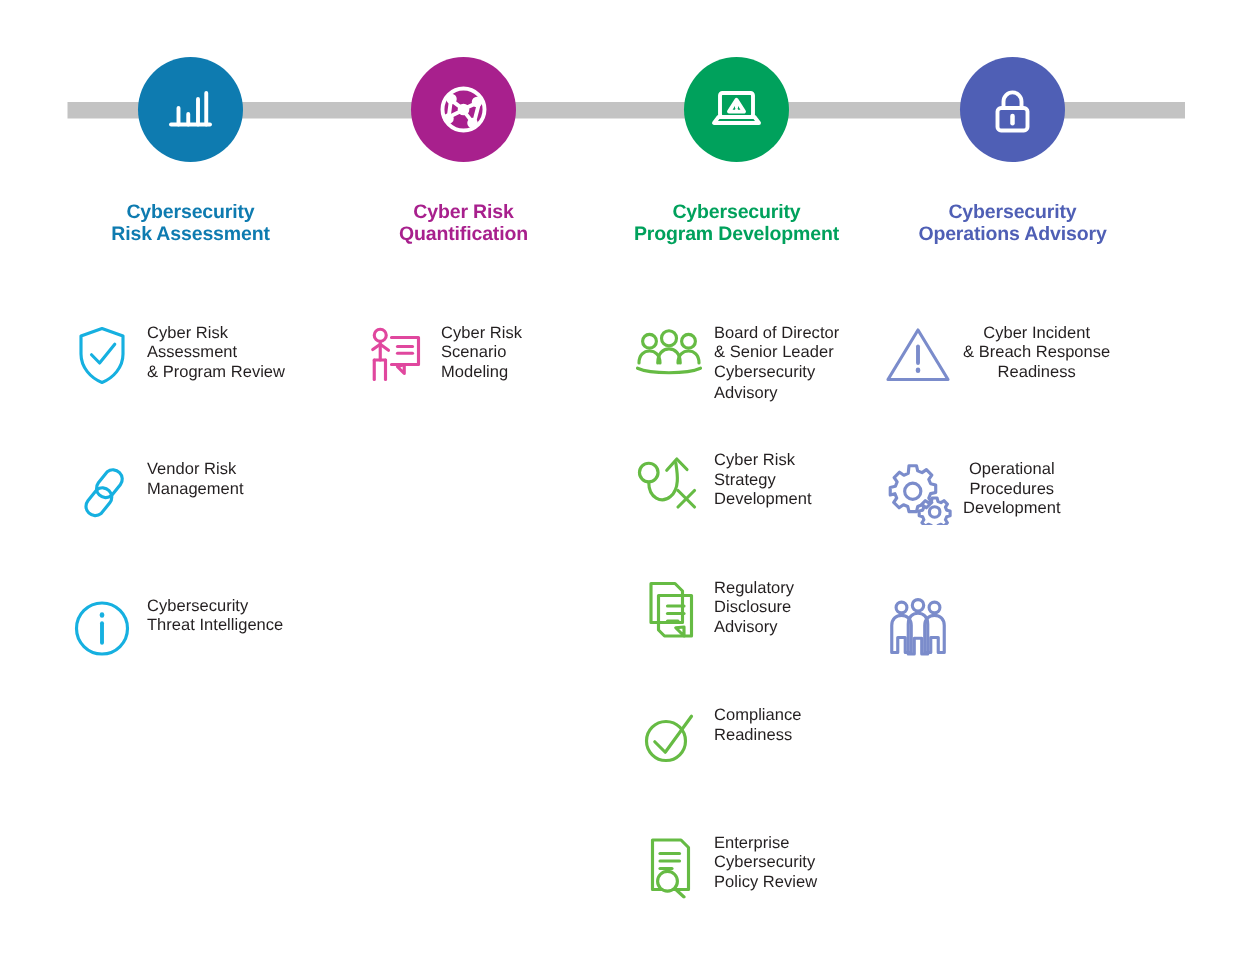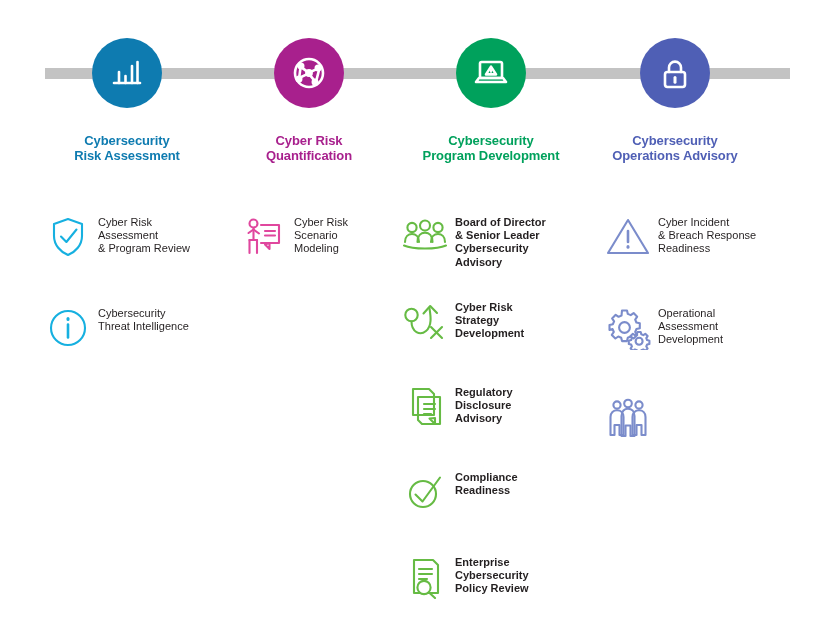--- a/index.html
+++ b/index.html
@@ -54,22 +54,22 @@
     left:0;top:212px;
     width:836px;
   }
   .col{
     position:absolute;
     top:0;
     width:205px;
   }
   .col.c0{left:42px;}
   .col.c1{left:238px;}
-  .col.c2{left:399px;font-weight:bold;}
-  .col.c3{left:602px;}
+  .col.c2{left:420px;}
+  .col.c3{left:586px;text-align:center;}
 
   .item{
     display:flex;
     align-items:flex-start;
     margin-bottom:22px;
     min-height:62px;
   }
   .item-icon{
     width:52px;
     min-width:52px;
@@ -189,20 +189,32 @@
         <path d="M14 21.5 L19.4 27 L29.5 14.5"></path>
       </g>
             </svg>
           </div>
           <div class="item-label">Cyber Risk
 Assessment
 &amp; Program Review</div>
         </div>
         <div class="item">
           <div class="item-icon">
+            <svg width="42" height="44" viewBox="0 0 42 44">
+              <g fill="none" stroke="#16b0e0" stroke-width="2.1" stroke-linecap="round" stroke-linejoin="round">
+        <path d="M24.5 8.5 A6.2 6.2 0 0 1 33.2 17.2 L27.4 24.4 A6.2 6.2 0 0 1 18.6 15.8 Z"></path>
+        <path d="M17.5 20.5 A6.2 6.2 0 0 1 26.2 29.2 L20.4 36.4 A6.2 6.2 0 0 1 11.6 27.8 Z"></path>
+      </g>
+            </svg>
+          </div>
+          <div class="item-label">Vendor Risk
+Management</div>
+        </div>
+        <div class="item">
+          <div class="item-icon">
             <svg width="44" height="44" viewBox="0 0 44 44">
               <g fill="none" stroke="#16b0e0" stroke-width="2.1" stroke-linecap="round" stroke-linejoin="round">
         <circle cx="22" cy="22" r="17"></circle>
         <path d="M22 12.6 V13.4" stroke-width="3"></path>
         <path d="M22 18.5 V31.5" stroke-width="2.6"></path>
       </g>
             </svg>
           </div>
           <div class="item-label">Cybersecurity
 Threat Intelligence</div>
@@ -334,21 +346,21 @@
             <svg width="48" height="44" viewBox="0 0 48 44">
               <g fill="none" stroke="#7b8ccb" stroke-width="2.1" stroke-linecap="round" stroke-linejoin="round">
         <path d="M18 4.5 h5 l.8 3.4 2.9 1.2 2.9-2 3.6 3.6-2 2.9 1.2 2.9 3.4.8v5l-3.4.8-1.2 2.9 2 2.9-3.6 3.6-2.9-2-2.9 1.2-.8 3.4h-5l-.8-3.4-2.9-1.2-2.9 2-3.6-3.6 2-2.9-1.2-2.9L5.5 24v-5l3.4-.8 1.2-2.9-2-2.9 3.6-3.6 2.9 2 2.9-1.2z"></path>
         <circle cx="20.5" cy="21.5" r="5.4"></circle>
         <path d="M33.5 26 h3.2l.6 2.3 2 .8 2-1.3 2.3 2.3-1.3 2 .8 2 2.3.6v3.2l-2.3.6-.8 2 1.3 2-2.3 2.3-2-1.3-2 .8-.6 2.3h-3.2l-.6-2.3-2-.8-2 1.3-2.3-2.3 1.3-2-.8-2-2.3-.6v-3.2l2.3-.6.8-2-1.3-2 2.3-2.3 2 1.3 2-.8z"></path>
         <circle cx="35.1" cy="35.3" r="3.5"></circle>
       </g>
             </svg>
           </div>
           <div class="item-label">Operational
-Assessment
+Procedures
 Development</div>
         </div>
         <div class="item">
           <div class="item-icon">
             <svg width="46" height="44" viewBox="0 0 46 44">
               <g fill="none" stroke="#7b8ccb" stroke-width="2.1" stroke-linecap="round" stroke-linejoin="round">
         <circle cx="12" cy="8" r="3.6"></circle>
         <circle cx="23" cy="6.5" r="3.8"></circle>
         <circle cx="34" cy="8" r="3.6"></circle>
         <path d="M5.5 20 C5.5 15.5 8.5 13.2 12 13.2 C15.5 13.2 18.5 15.5 18.5 20 V38 H14.5 V28 H9.5 V38 H5.5 Z"></path>

